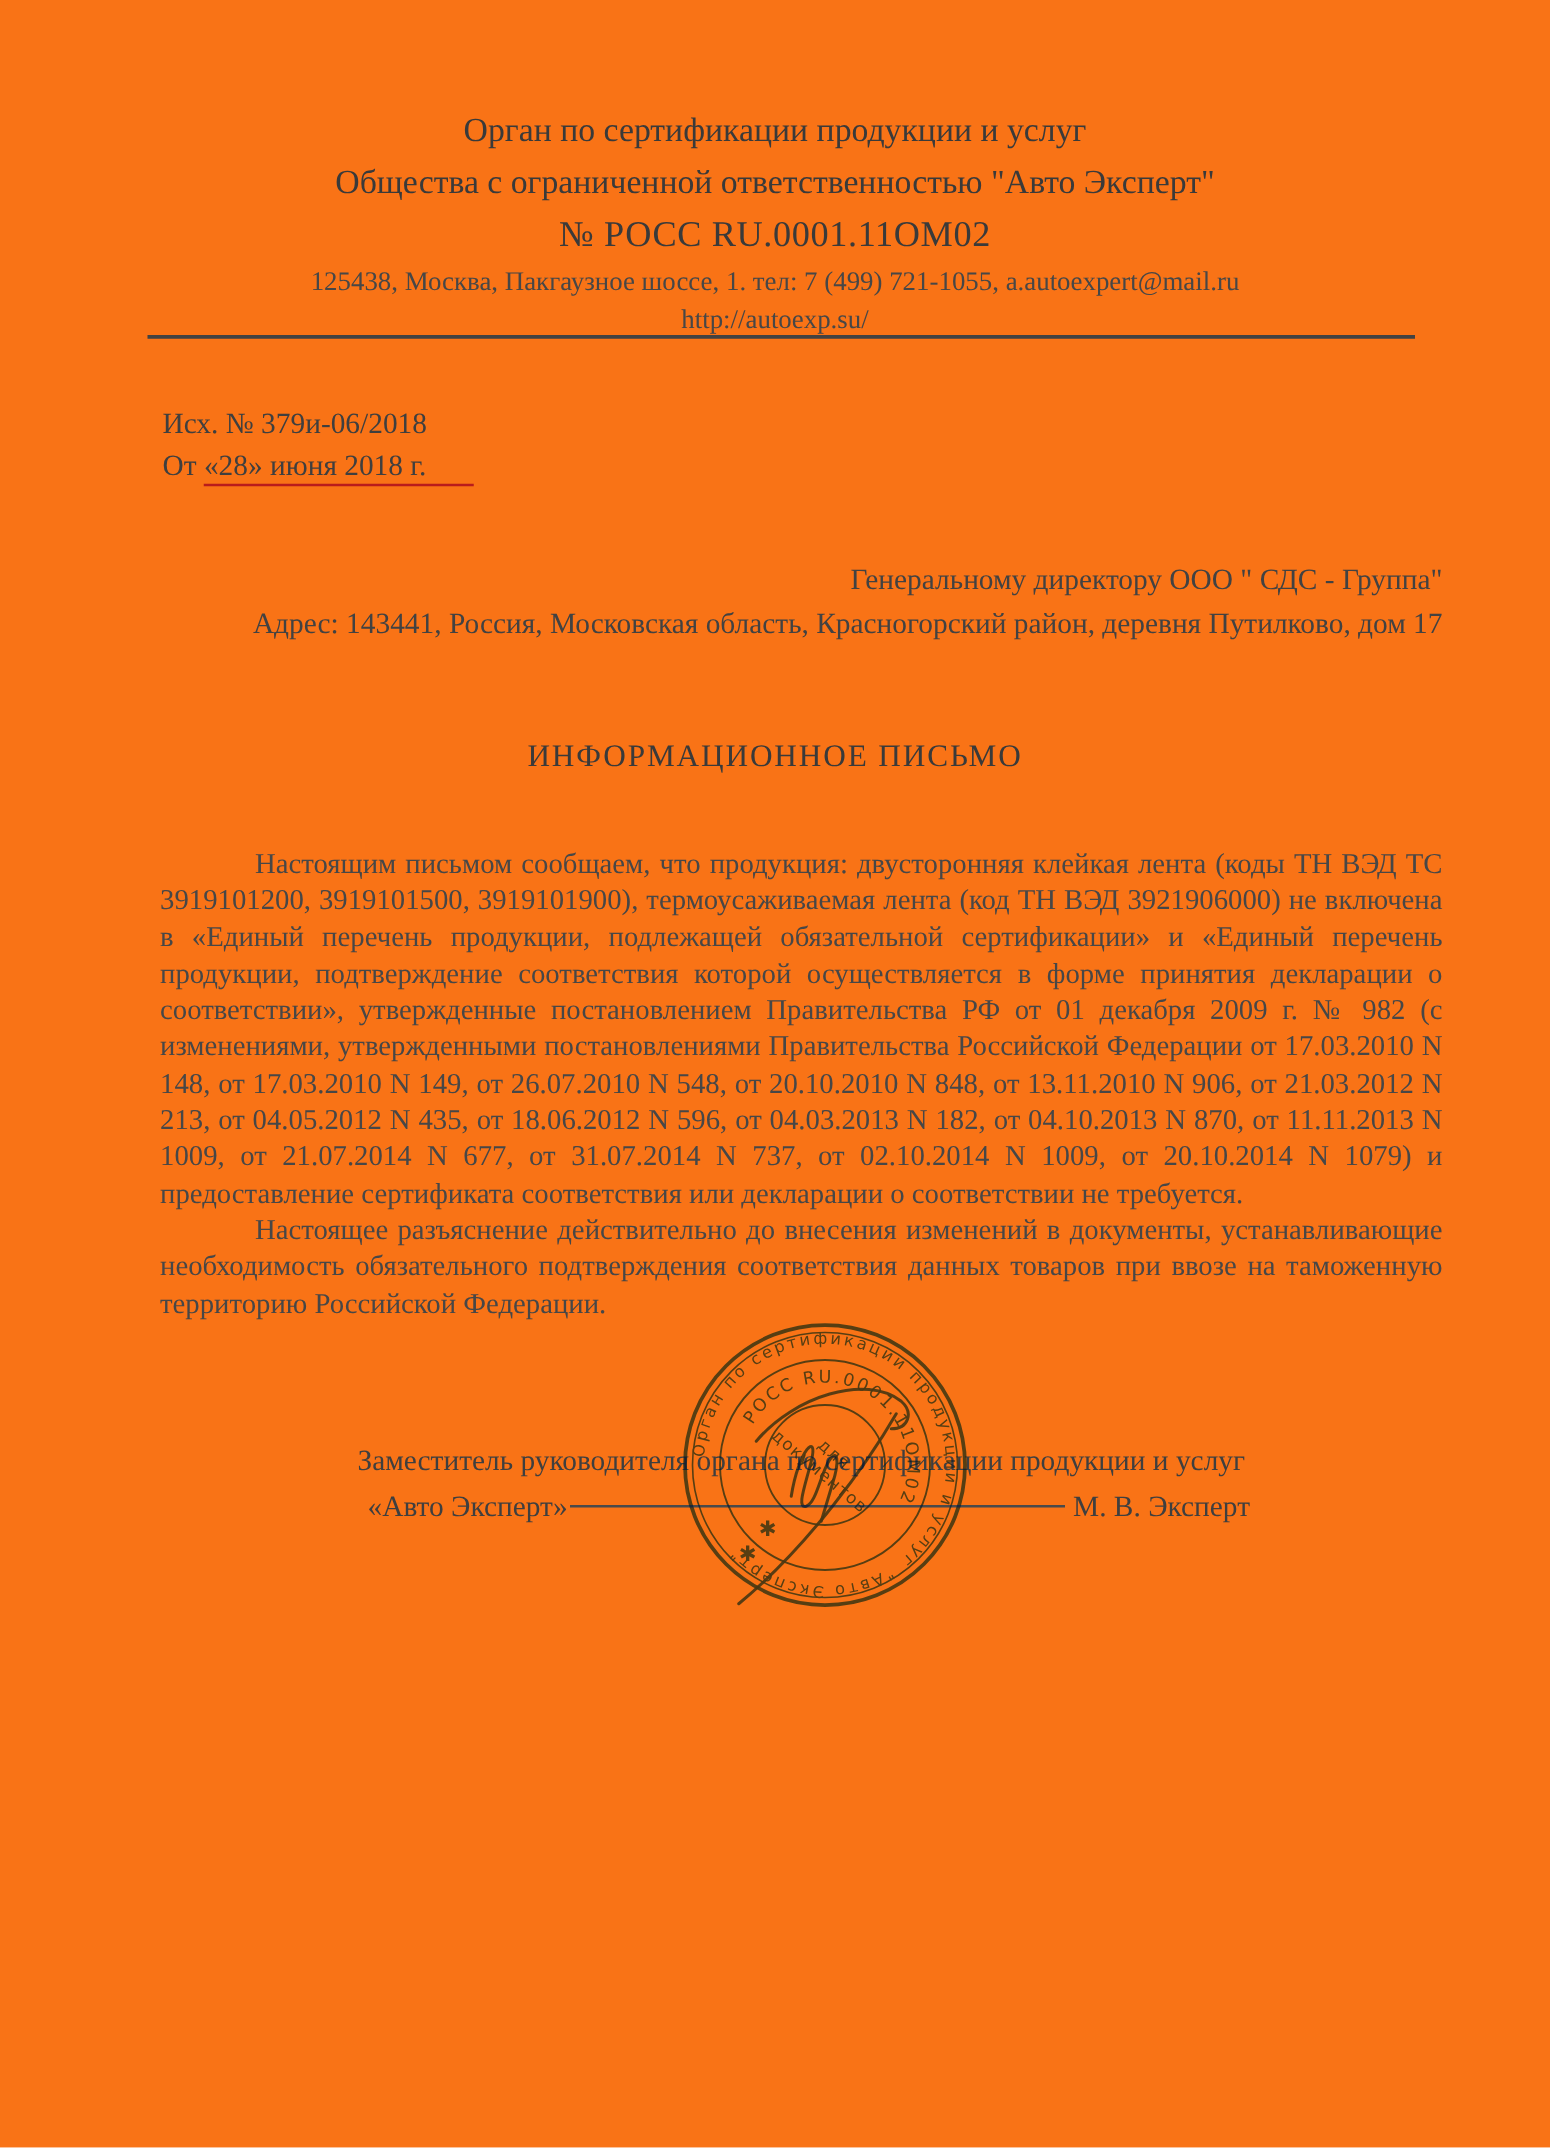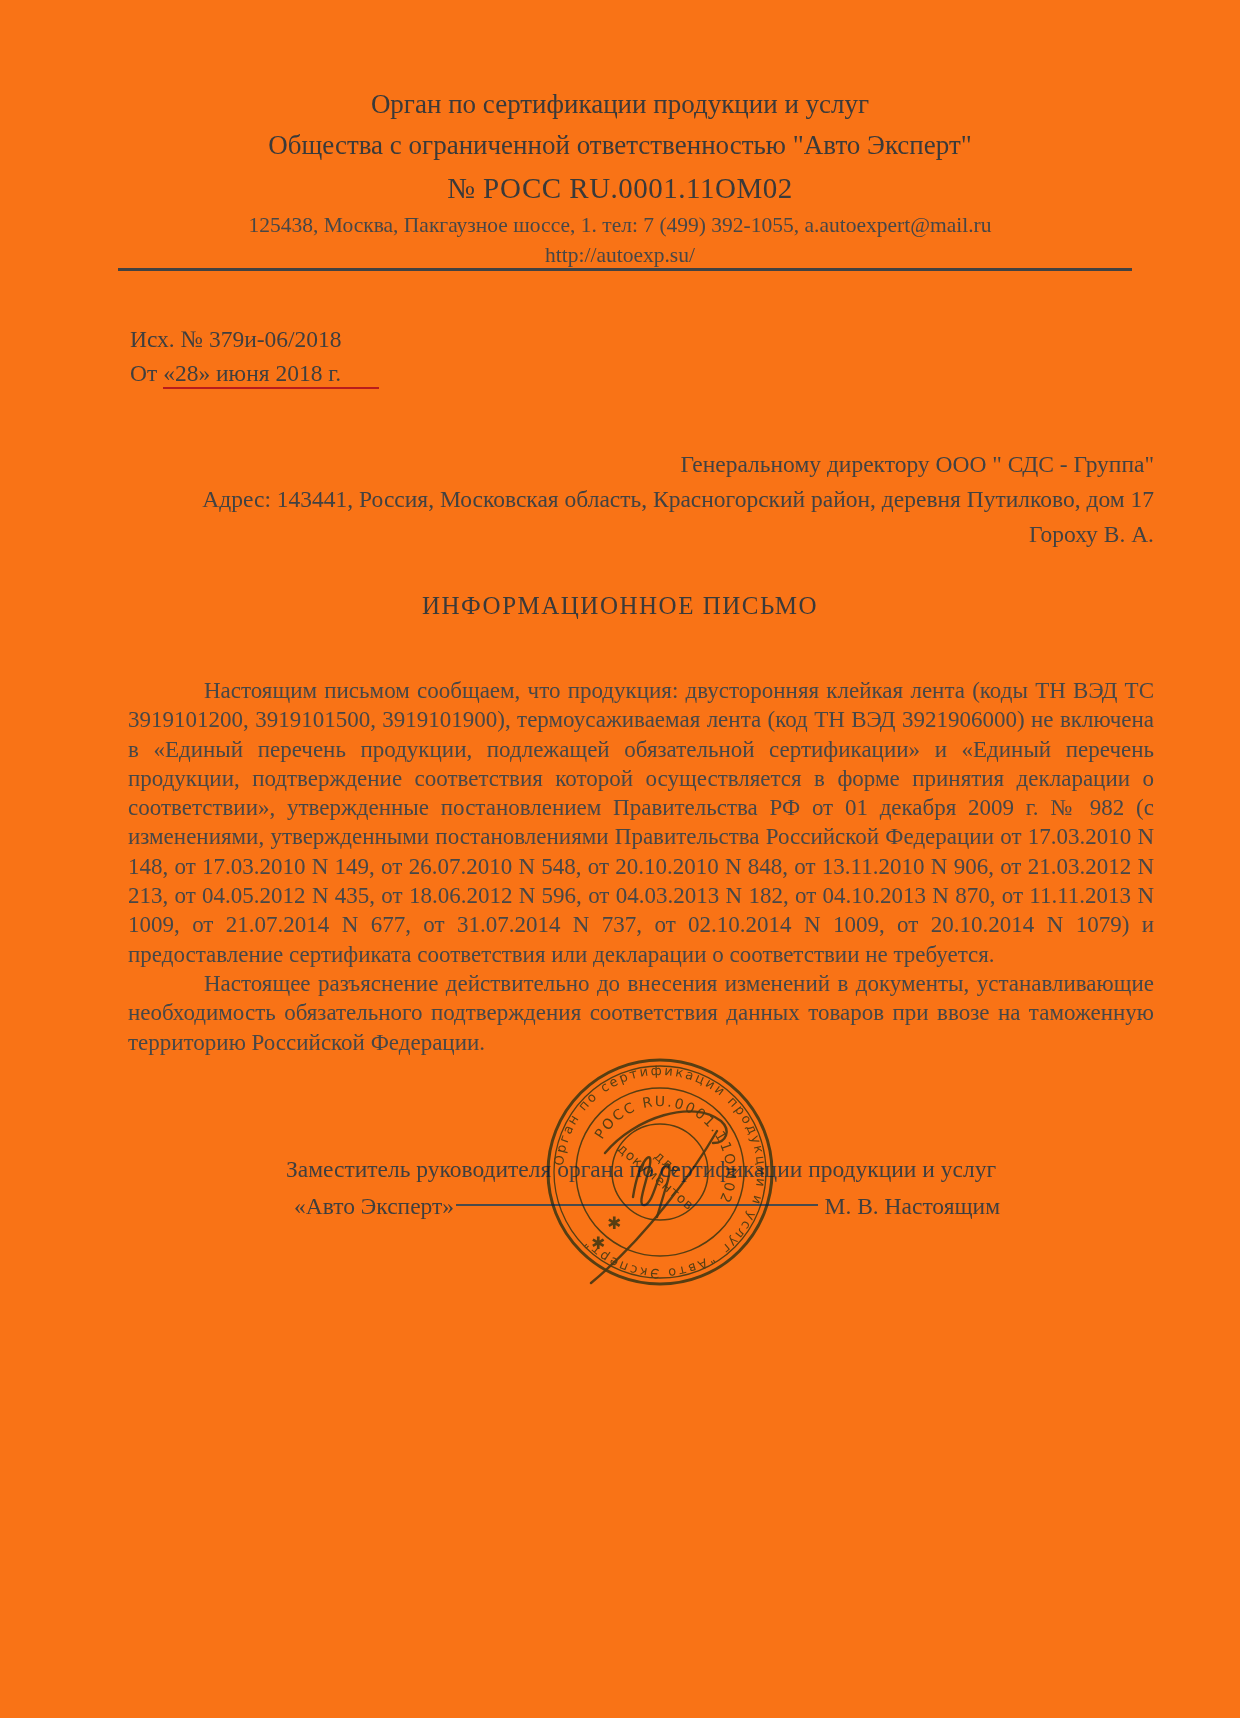--- a/index.html
+++ b/index.html
@@ -54,49 +54,48 @@
 </style>
 </head>
 <body>
 
 <div class="page">
 
   <div class="header">
     <div class="h-line1">Орган по сертификации продукции и услуг</div>
     <div class="h-line2">Общества с ограниченной ответственностью "Авто Эксперт"</div>
     <div class="h-line3">№ РОСС RU.0001.11ОМ02</div>
-    <div class="h-addr">125438, Москва, Пакгаузное шоссе, 1. тел: 7 (499) 392-1055, a.autoexpert@mail.ru</div>
+    <div class="h-addr">125438, Москва, Пакгаузное шоссе, 1. тел: 7 (499) 721-1055, a.autoexpert@mail.ru</div>
     <div class="h-url">http://autoexp.su/</div>
   </div>
   <div class="rule"></div>
 
   <div class="ref">
     <div>Исх. № 379и-06/2018</div>
     <div><span>От </span><span class="date-underlined">«28» июня 2018 г.</span></div>
   </div>
 
   <div class="addressee">
     <div>Генеральному директору ООО " СДС - Группа"</div>
     <div>Адрес: 143441, Россия, Московская область, Красногорский район, деревня Путилково, дом 17</div>
-    <div>Гороху В. А.</div>
   </div>
 
   <div class="letter-title">ИНФОРМАЦИОННОЕ ПИСЬМО</div>
 
   <div class="body-text">
     <p>Настоящим письмом сообщаем, что продукция: двусторонняя клейкая лента (коды ТН ВЭД ТС 3919101200, 3919101500, 3919101900), термоусаживаемая лента (код ТН ВЭД 3921906000) не включена в «Единый перечень продукции, подлежащей обязательной сертификации» и «Единый перечень продукции, подтверждение соответствия которой осуществляется в форме принятия декларации о соответствии», утвержденные постановлением Правительства РФ от 01 декабря 2009 г. № 982 (с изменениями, утвержденными постановлениями Правительства Российской Федерации от 17.03.2010 N 148, от 17.03.2010 N 149, от 26.07.2010 N 548, от 20.10.2010 N 848, от 13.11.2010 N 906, от 21.03.2012 N 213, от 04.05.2012 N 435, от 18.06.2012 N 596, от 04.03.2013 N 182, от 04.10.2013 N 870, от 11.11.2013 N 1009, от 21.07.2014 N 677, от 31.07.2014 N 737, от 02.10.2014 N 1009, от 20.10.2014 N 1079) и предоставление сертификата соответствия или декларации о соответствии не требуется.</p>
     <p>Настоящее разъяснение действительно до внесения изменений в документы, устанавливающие необходимость обязательного подтверждения соответствия данных товаров при ввозе на таможенную территорию Российской Федерации.</p>
   </div>
 
   <div class="sig">
     <div class="sig-role">Заместитель руководителя органа по сертификации продукции и услуг</div>
     <div class="sig-row">
       <span>«Авто Эксперт»</span>
       <span class="sig-fill-line"></span>
-      <span>М. В. Настоящим</span>
+      <span>М. В. Эксперт</span>
     </div>
   </div>
 
   <svg class="stamp" viewBox="0 0 250 250" aria-hidden="true">
     <defs>
       <path id="ringPath" d="M 125,125 m -97,0 a 97,97 0 1,1 194,0 a 97,97 0 1,1 -194,0"></path>
       <path id="innerArcPath" d="M 125,125 m -66,0 a 66,66 0 1,1 132,0 a 66,66 0 1,1 -132,0"></path>
     </defs>
 
     <circle cx="125" cy="125" r="112" stroke-width="3"></circle>

